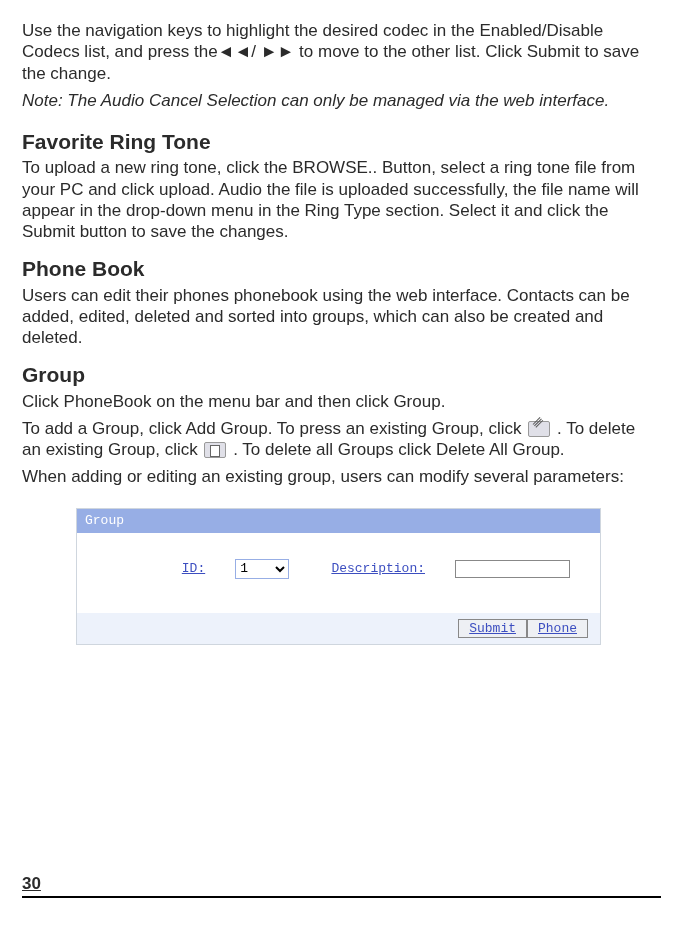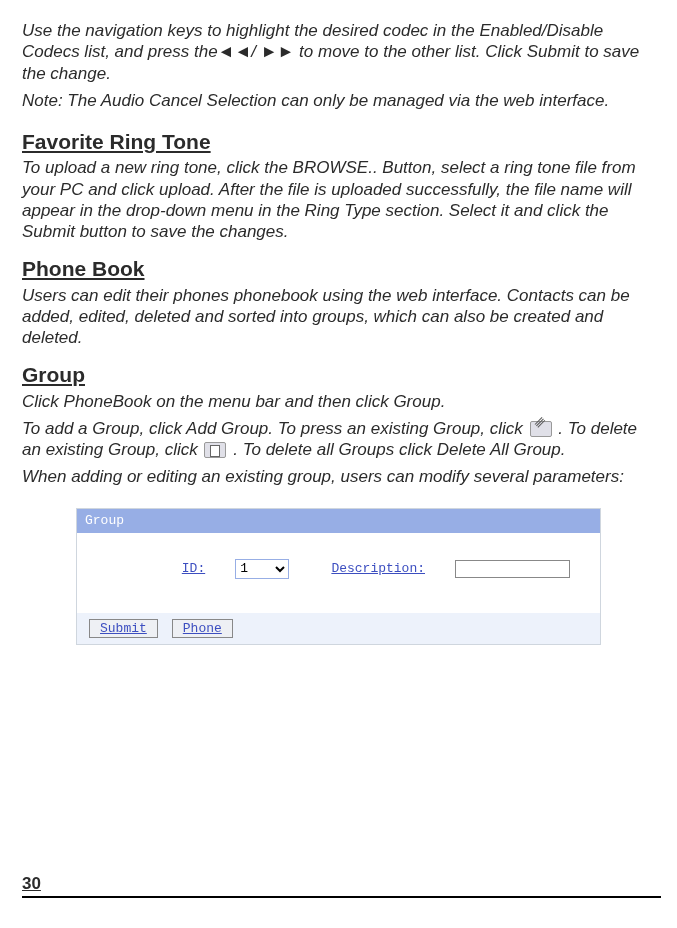--- a/index.html
+++ b/index.html
@@ -9,26 +9,25 @@
     margin: 0;
     padding: 20px 22px;
     font-family: "Arial Narrow", Arial, Helvetica, sans-serif;
     font-stretch: condensed;
     color: #2b2b2b;
     background:#fff;
     line-height: 1.25;
     font-size: 17px;
     position: relative;
   }
-  .para { margin-bottom: 6px; font-style: italic; }
+  .para { margin-bottom: 6px; }
   .note { font-style: italic; margin-bottom: 18px; }
   .heading {
     font-weight: bold;
     font-size: 21px;
-    text-decoration: underline;
     margin-top: 14px;
     margin-bottom: 2px;
   }
   .inline-icon {
     display: inline-block;
     vertical-align: -3px;
     width: 22px;
     height: 16px;
     background: #e0e0e8;
     border: 1px solid #999;
@@ -90,21 +89,21 @@
     height: 18px;
     border: 1px solid #888;
     font-family: "Courier New", monospace;
     font-size: 13px;
     background:#fff;
   }
   .btn-row {
     background: #edf2fb;
     padding: 6px 12px;
     display:flex;
-    gap:14px;
+    justify-content:flex-end;
   }
   .btn {
     font-family: "Courier New", monospace;
     font-size: 13px;
     color: #3c4ec0;
     background:#eef0f4;
     border:1px solid #888;
     padding:1px 10px;
     text-decoration: underline;
     cursor:pointer;
@@ -126,21 +125,21 @@
     margin-top: 2px;
   }
 </style>
 </head>
 <body>
 
 <div class="para">Use the navigation keys to highlight the desired codec in the Enabled/Disable Codecs list, and press the◄◄/ ►► to move to the other list.  Click Submit to save the change.</div>
 <div class="note">Note: The Audio Cancel Selection can only be managed via the web interface.</div>
 
 <div class="heading">Favorite Ring Tone</div>
-<div class="para">To upload a new ring tone, click the BROWSE.. Button, select a ring tone file from your PC and click upload.  After the file is uploaded successfully, the file name will appear in the drop-down menu in the Ring Type section.  Select it and click the Submit button to save the changes.</div>
+<div class="para">To upload a new ring tone, click the BROWSE.. Button, select a ring tone file from your PC and click upload.  Audio the file is uploaded successfully, the file name will appear in the drop-down menu in the Ring Type section.  Select it and click the Submit button to save the changes.</div>
 
 <div class="heading">Phone Book</div>
 <div class="para">Users can edit their phones phonebook using the web interface.  Contacts can be added, edited, deleted and sorted into groups, which can also be created and deleted.</div>
 
 <div class="heading">Group</div>
 <div class="para">Click PhoneBook on the menu bar and then click Group.</div>
 <div class="para">
   <span>To add a Group, click Add Group.  To press an existing Group, click </span>
   <span class="inline-icon pencil"></span>
   <span>.  To delete an existing Group, click </span>

